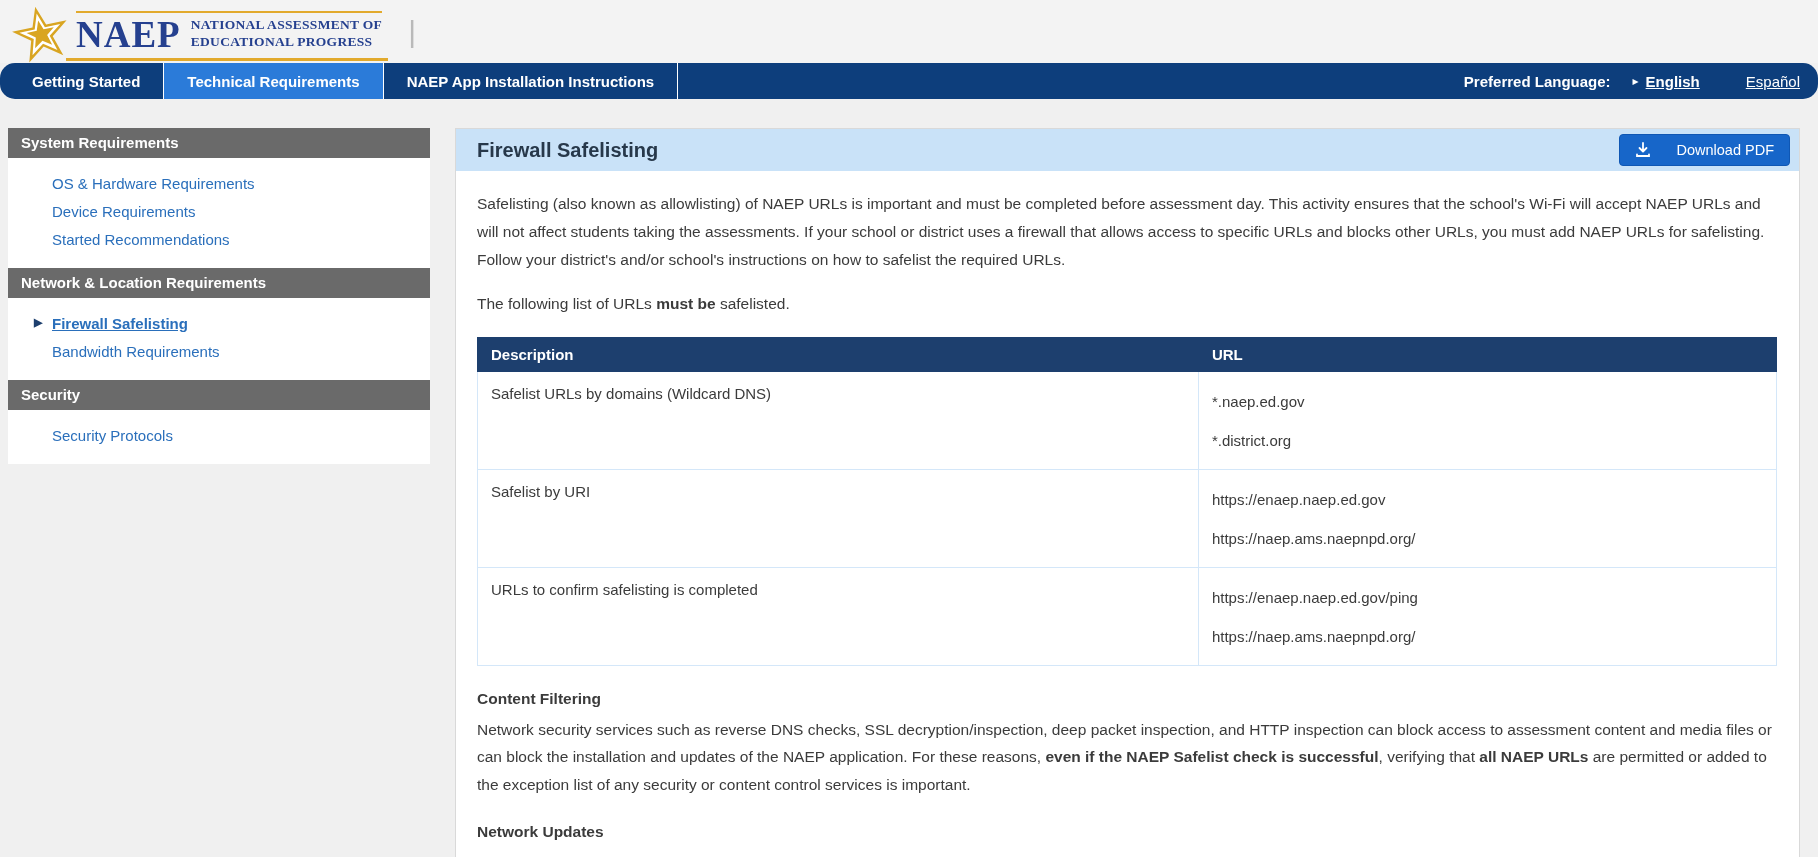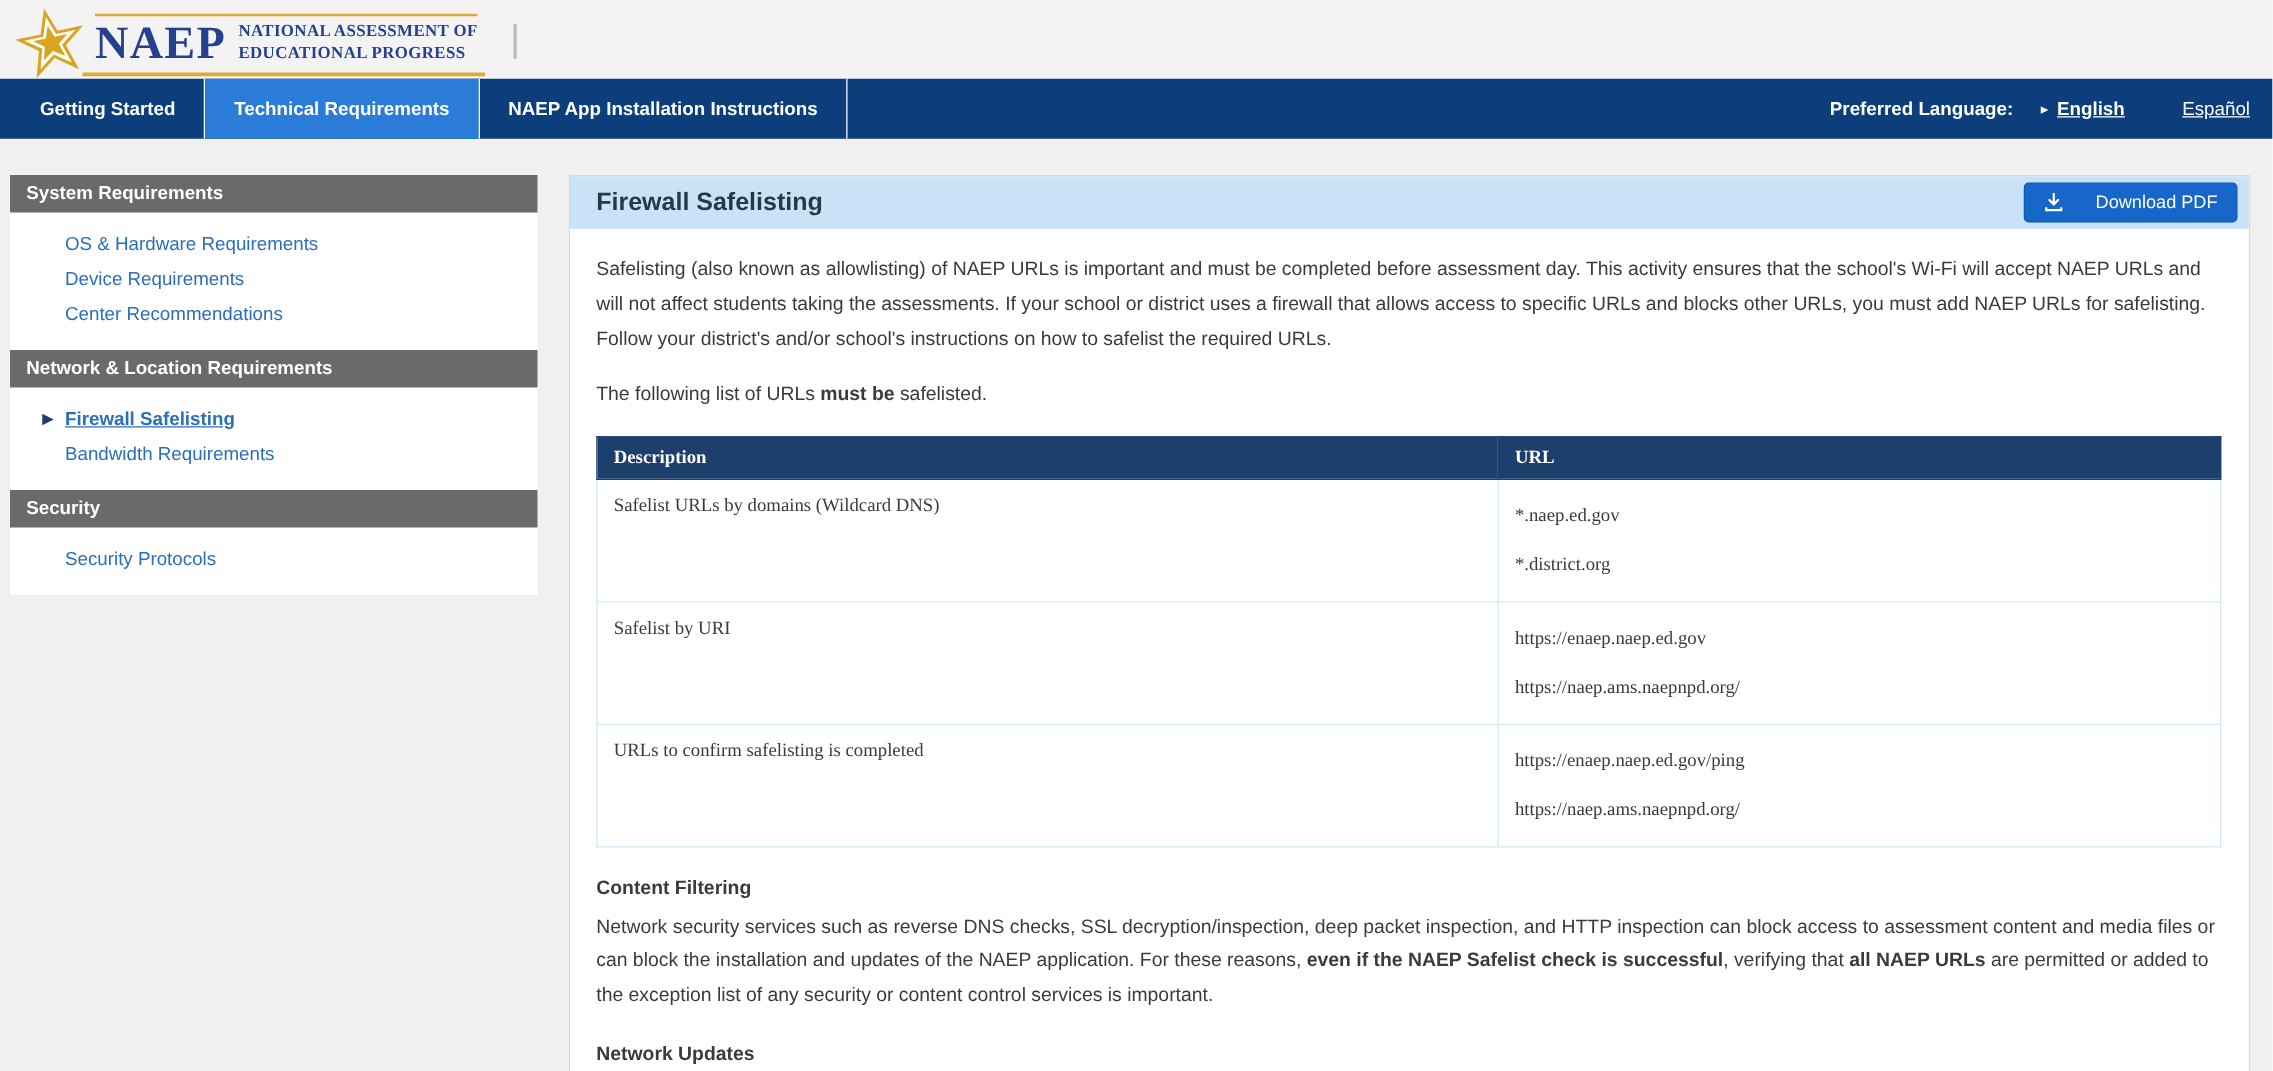--- a/index.html
+++ b/index.html
@@ -61,25 +61,26 @@
     font-weight: 300;
     margin: 0 16px 0 20px;
   }
   .app-title {
     font-size: 24px;
     color: #6f6f6f;
   }
 
   
   .nav-bar {
-    height: 48px;
+    height: 36px;
     background: #0d3e7c;
     display: flex;
     align-items: stretch;
     padding-left: 9px;
+    border-radius: 15px;
   }
   .nav-tab {
     display: flex;
     align-items: center;
     padding: 0 23px;
     color: #ffffff;
     font-size: 15px;
     font-weight: 600;
     border-right: 1px solid #ffffff;
     cursor: pointer;
@@ -172,21 +173,20 @@
   .panel-body { padding: 19px 22px 26px 21px; }
   .para { font-size: 15.5px; line-height: 1.8; margin: 0 0 16px 0; }
   .note { margin-bottom: 19px; }
 
   
   .url-table {
     width: 100%;
     border-collapse: collapse;
     border: 1px solid #c6c6c6;
     margin-bottom: 7px;
-    font-family: Liberation Serif, serif;
   }
   .url-table th {
     background: #1d3f6e;
     color: #ffffff;
     font-size: 15px;
     font-weight: 700;
     text-align: left;
     padding: 8px 13px;
     border: 1px solid #1d3f6e;
   }
@@ -247,21 +247,21 @@
   </div>
 </nav>
 
 <div class="content">
 
   <aside class="sidebar">
     <div class="side-header">System Requirements</div>
     <div class="side-links">
       <a class="side-link">OS &amp; Hardware Requirements</a>
       <a class="side-link">Device Requirements</a>
-      <a class="side-link">Center Recommendations</a>
+      <a class="side-link">Started Recommendations</a>
     </div>
 
     <div class="side-header">Network &amp; Location Requirements</div>
     <div class="side-links">
       <a class="side-link active">
         <span class="active-arrow">▶</span>
         <span>Firewall Safelisting</span>
       </a>
       <a class="side-link">Bandwidth Requirements</a>
     </div>

